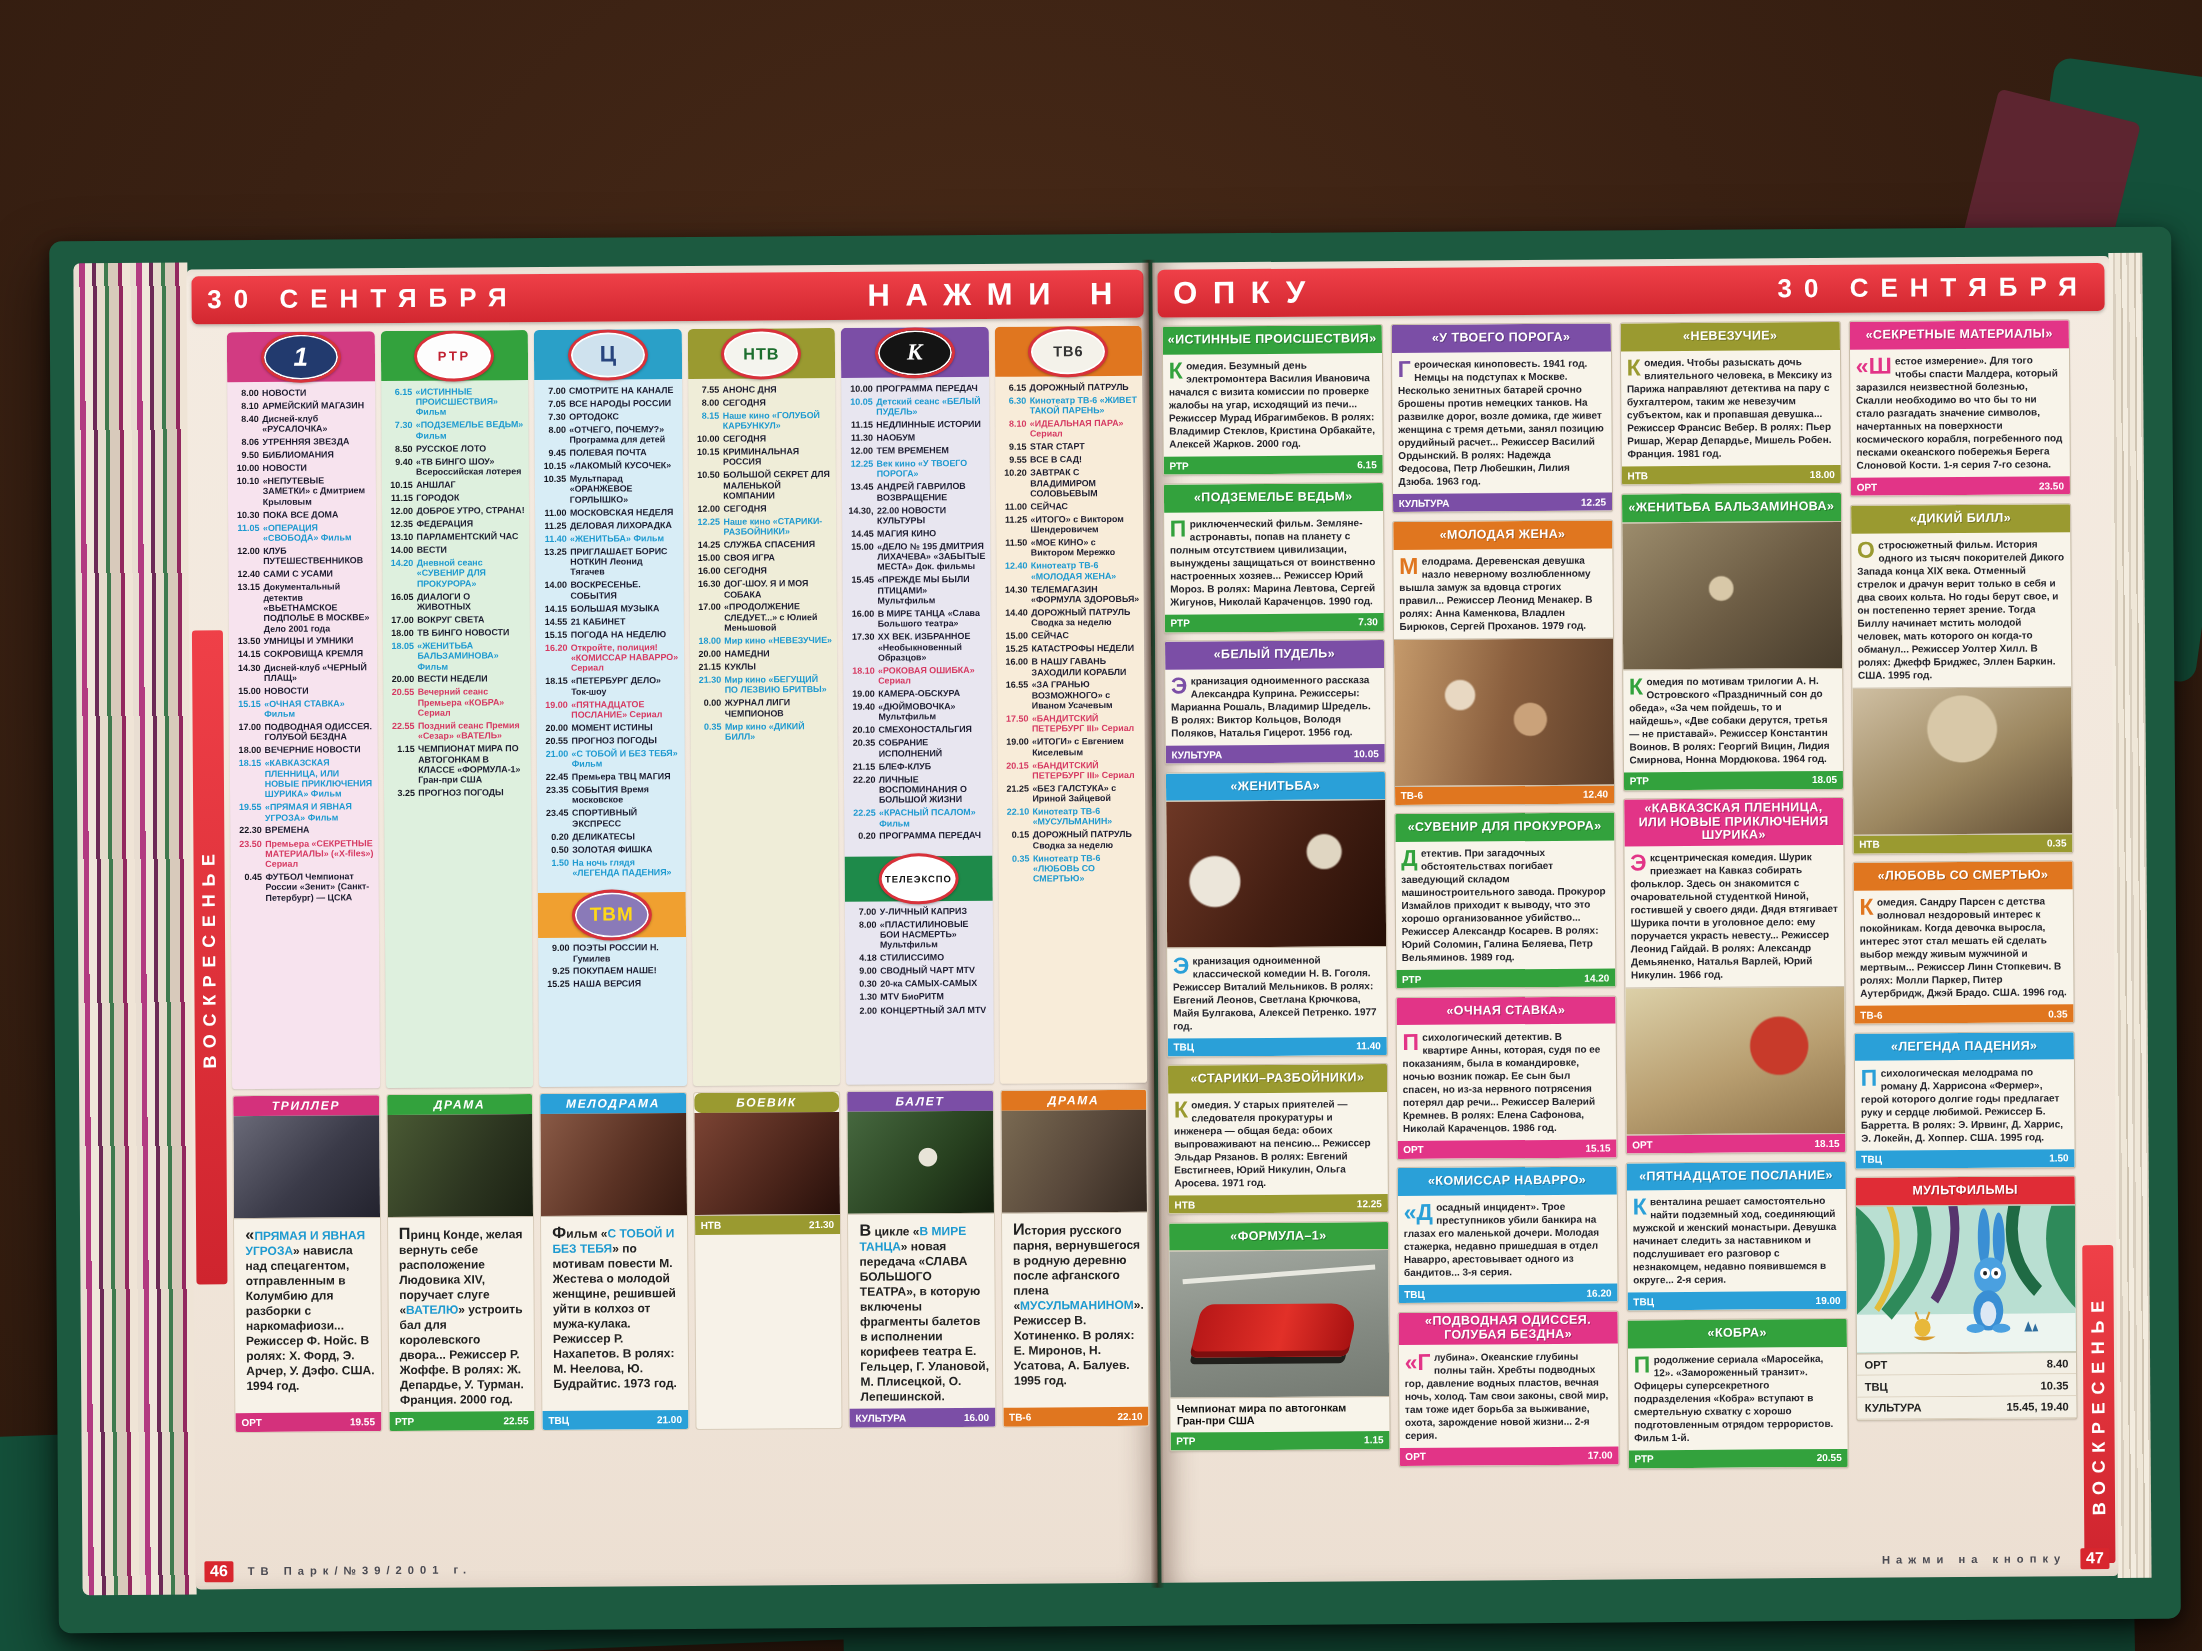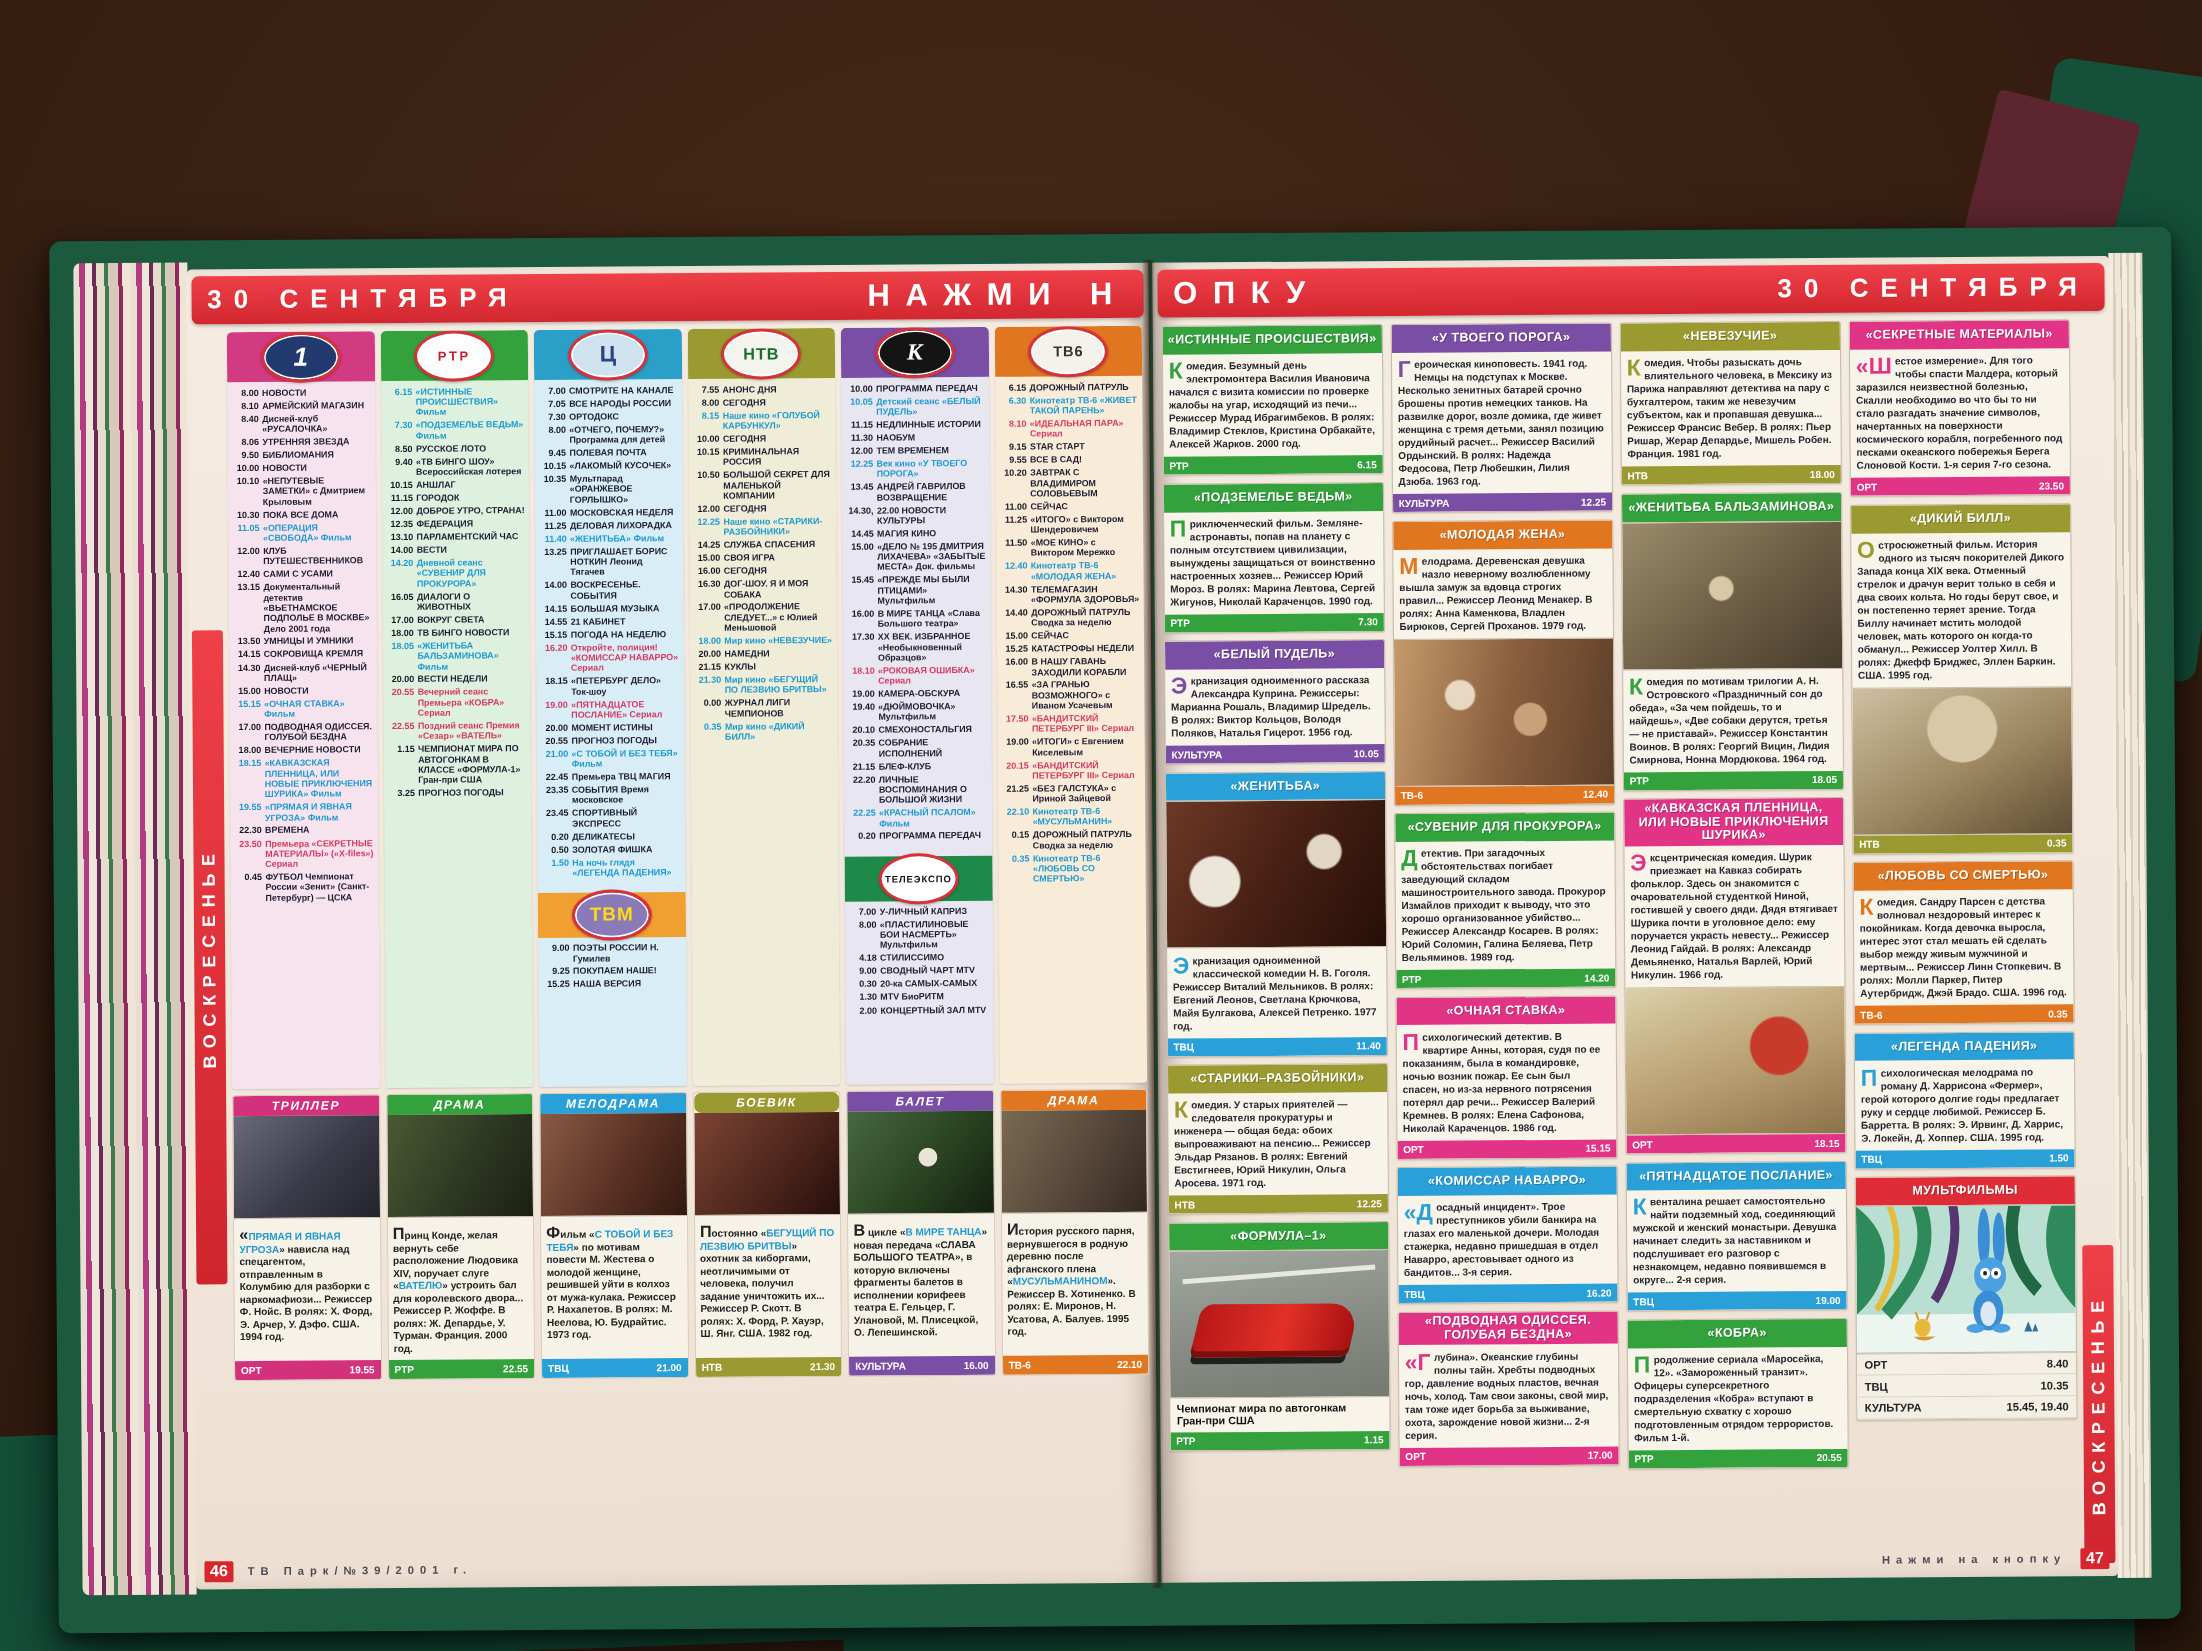--- a/index.html
+++ b/index.html
@@ -59,21 +59,21 @@
   .entry .n{flex:1;padding-left:3.4px;font-weight:bold;font-size:8.9px;color:#1c1c30;line-height:1.16;}
   .entry.s-f .t,.entry.s-f .n{color:#1e9ad0;}
   .entry.s-p .t,.entry.s-p .n{color:#d63a62;}
   .subband{height:45px;display:flex;align-items:center;justify-content:center;margin-top:5.2px;}
 
   
   .cards{display:flex;gap:6px;margin:5.2px 6.9px 0 40px;}
   .card{flex:1;background:#f7f2e8;border:0.9px solid #d8ccba;border-radius:3.4px;overflow:hidden;display:flex;flex-direction:column;}
   .ghead{height:20.6px;display:flex;align-items:center;justify-content:center;color:#fff;font-weight:bold;font-style:italic;font-size:12px;letter-spacing:1.7px;}
   .cph{height:102px;border-bottom:0.9px solid #cbbfae;}
-  .ctext{flex:1;padding:4.3px 5.2px;font-weight:bold;font-size:10px;line-height:1.25;color:#222;}
+  .ctext{flex:1;padding:4.3px 5.2px;font-weight:bold;font-size:12px;line-height:1.25;color:#222;margin-left:6px;}
   .ctext::first-letter{font-size:16.3px;}
   .ctext .hl{color:#1e9ad0;}
   .cbar{height:19px;display:flex;align-items:center;justify-content:space-between;padding:0 6px;color:#fff;font-weight:bold;font-size:10px;}
   .cph-1{background:linear-gradient(135deg,#6a6a78 0%,#3a3a48 55%,#23232e 100%);}
   .cph-2{background:linear-gradient(120deg,#4a5a34 0%,#2c3520 60%,#1a2012 100%);}
   .cph-3{background:linear-gradient(120deg,#8a5a46 0%,#5a3224 55%,#33180f 100%);}
   .cph-4{background:linear-gradient(130deg,#7c4434 0%,#4a241a 60%,#260f0a 100%);}
   .cph-5{background:radial-gradient(circle at 55% 45%, #e8e4d8 0 9%, transparent 10%),linear-gradient(130deg,#46683f 0%,#27401f 60%,#131f0e 100%);}
   .cph-6{background:linear-gradient(120deg,#7a6a52 0%,#57473a 55%,#332820 100%);}
 
@@ -804,21 +804,20 @@
           <div class="cph cph-3"></div>
           <div class="ctext"><span>Фильм «</span><span class="hl">С ТОБОЙ И БЕЗ ТЕБЯ</span><span>» по мотивам повести М. Жестева о молодой женщине, решившей уйти в колхоз от мужа-кулака. Режиссер Р. Нахапетов. В ролях: М. Неелова, Ю. Будрайтис. 1973 год.</span></div>
           <div class="cbar" style="background: rgb(42, 160, 216);">
             <span>ТВЦ</span>
             <span>21.00</span>
           </div>
         </div>
         <div class="card">
           <div class="ghead" style="background: rgb(154, 154, 48); border-radius: 7px;">БОЕВИК</div>
           <div class="cph cph-4"></div>
-          <div class="ctext"><span>Постоянно «</span><span class="hl">БЕГУЩИЙ ПО ЛЕЗВИЮ БРИТВЫ</span><span>» охотник за киборгами, неотличимыми от человека, получил задание уничтожить их... Режиссер Р. Скотт. В ролях: Х. Форд, Р. Хауэр, Ш. Янг. США. 1982 год.</span></div>
           <div class="cbar" style="background: rgb(154, 154, 48);">
             <span>НТВ</span>
             <span>21.30</span>
           </div>
         </div>
         <div class="card">
           <div class="ghead" style="background: rgb(123, 78, 166);">БАЛЕТ</div>
           <div class="cph cph-5"></div>
           <div class="ctext"><span>В цикле «</span><span class="hl">В МИРЕ ТАНЦА</span><span>» новая передача «СЛАВА БОЛЬШОГО ТЕАТРА», в которую включены фрагменты балетов в исполнении корифеев театра Е. Гельцер, Г. Улановой, М. Плисецкой, О. Лепешинской.</span></div>
           <div class="cbar" style="background: rgb(123, 78, 166);">

